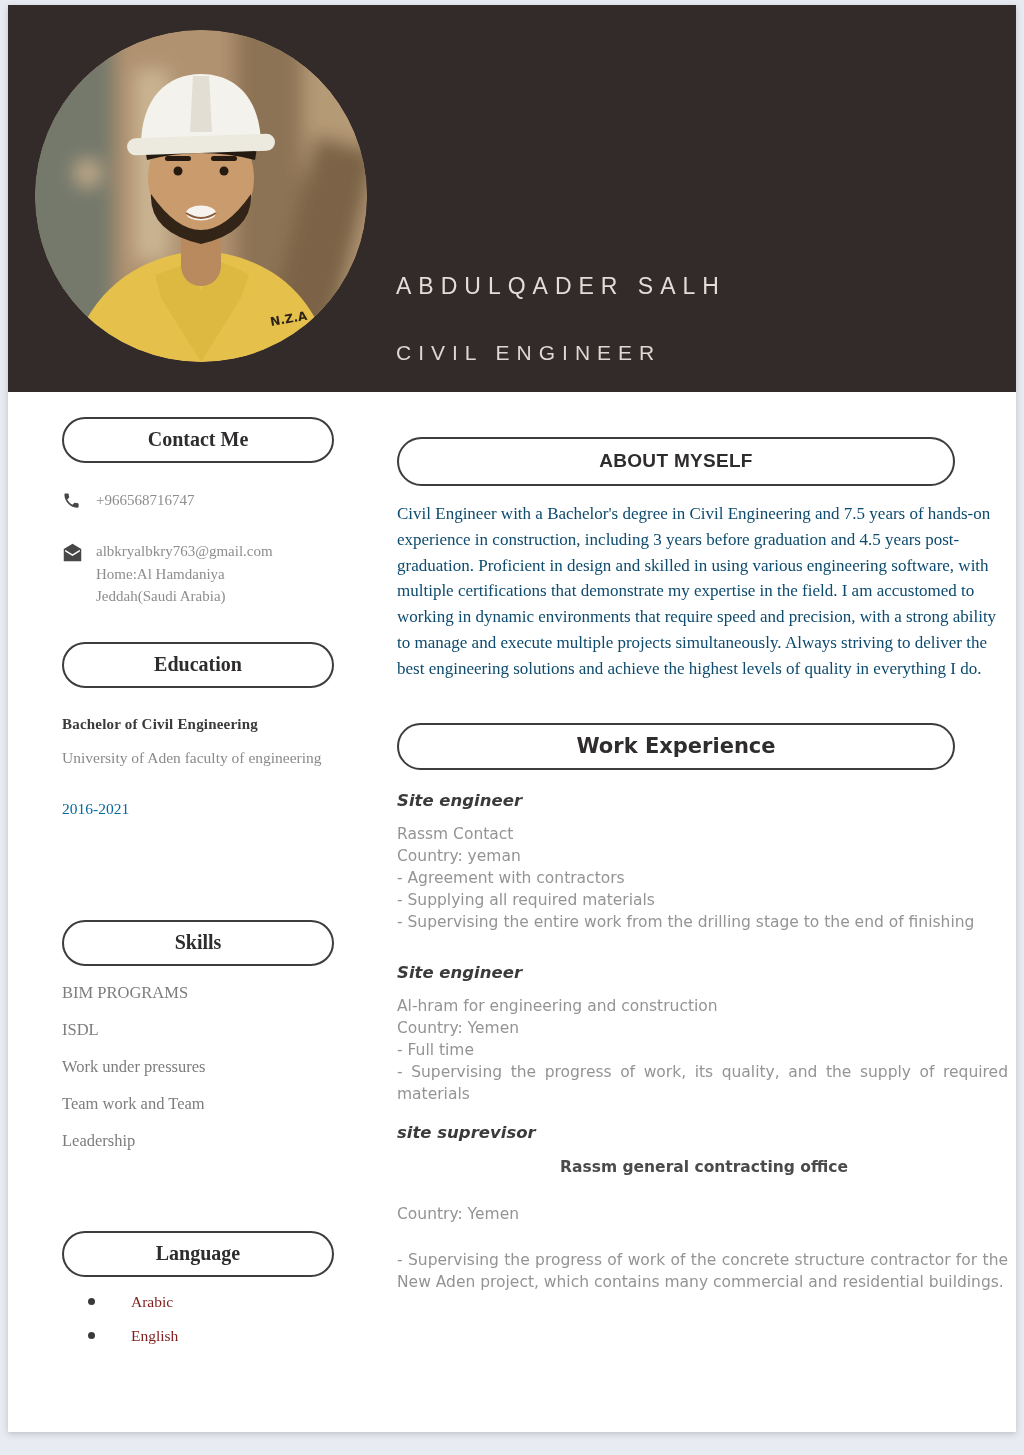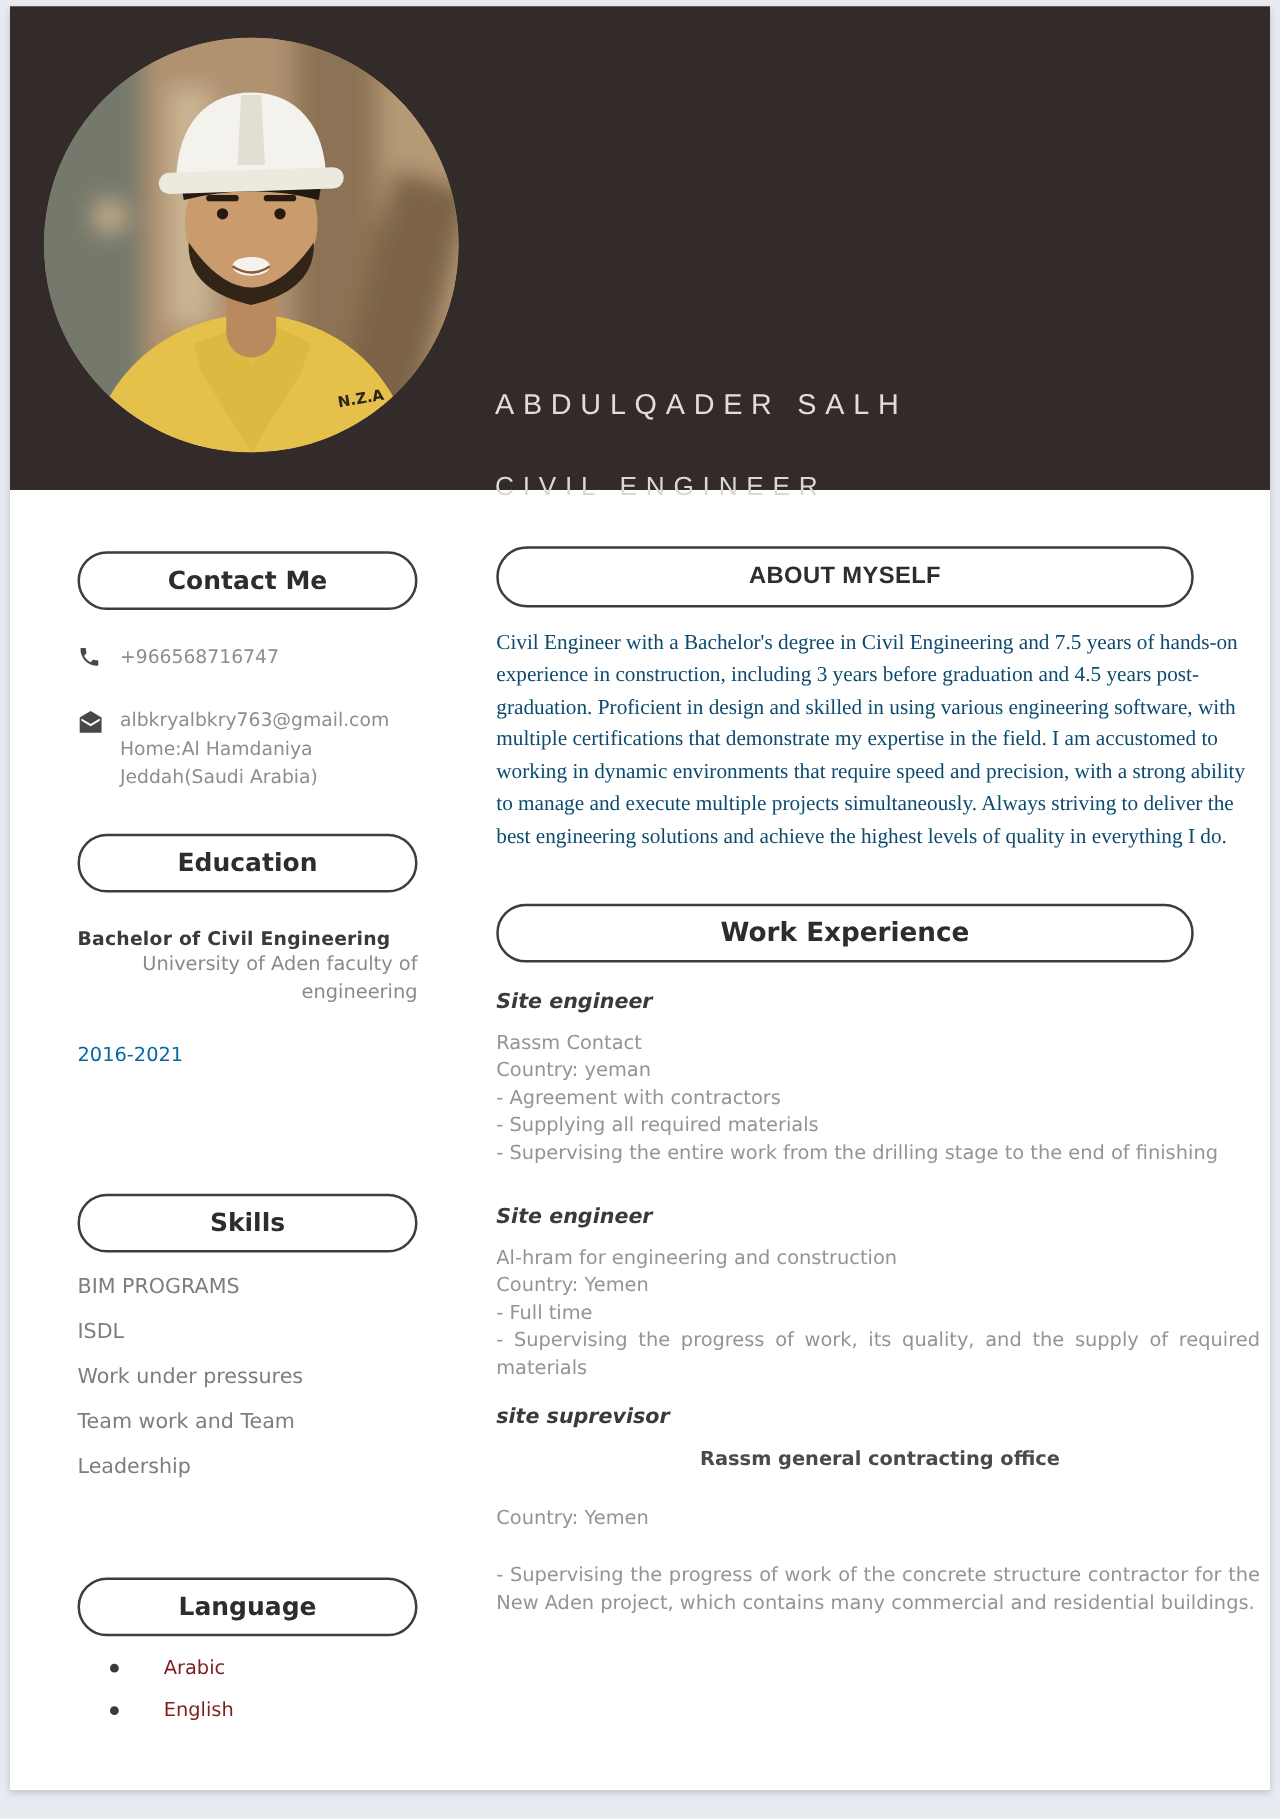--- a/index.html
+++ b/index.html
@@ -21,21 +21,21 @@
     position:absolute; left:0; top:0;
     width:100%; height:387px;
     background:#332b29;
   }
   .avatar {
     position:absolute; left:27px; top:25px;
     width:332px; height:332px;
     border-radius:50%; overflow:hidden;
   }
   .avatar svg { display:block; width:100%; height:100%; }
-  .header-text { position:absolute; left:388px; top:268px;margin-top:37px; }
+  .header-text { position:absolute; left:388px; top:268px; }
   .name {
     font-family:"Liberation Sans", sans-serif;
     font-size:23px; font-weight:500; letter-spacing:7px;
     color:#e2ddda; white-space:nowrap;
   }
   .role {
     font-family:"Liberation Sans", sans-serif;
     font-size:21px; font-weight:400; letter-spacing:7px;
     color:#ddd8d5; margin-top:41px; white-space:nowrap;
   }
@@ -46,30 +46,30 @@
     padding:9px 10px 10px;
     font-weight:bold; color:#2e2c2c;
   }
   .pill-side { font-size:20px; }
   .pill-main { font-size:21px; }
   .pill-about {
     font-family:"Liberation Sans", sans-serif;
     font-size:19px; letter-spacing:.3px; padding:11px 10px 12px;
   }
   
-  .sidebar { position:absolute; left:54px; top:436px; width:272px; }
+  .sidebar { position:absolute; left:54px; top:412px; width:272px;font-family:Liberation Serif, serif; }
   .contact-row { display:flex; align-items:flex-start; margin-top:26px; }
   .contact-row .cicon { flex:0 0 22px; margin-top:2px; }
   .contact-row .ctext {
     margin-left:12px; font-size:15px; color:#8d8d8d; line-height:1.5;
   }
   .email-block { line-height:1.5; }
   .edu-pill { margin-top:34px; }
   .edu-degree { margin-top:28px; font-size:15px; font-weight:bold; color:#3a3a3a; letter-spacing:.2px; }
-  .edu-school { font-size:15.5px; color:#8a8a8a; line-height:1.45;text-align:right; }
+  .edu-school { margin-top:14px; font-size:15.5px; color:#8a8a8a; line-height:1.45; }
   .edu-years  { margin-top:31px; font-size:15.5px; color:#0369a1; }
   .skills-pill { margin-top:102px; }
   .skill-item { margin-top:17px; font-size:16.5px; color:#7d7d7d; }
   .skill-item:first-of-type { margin-top:25px; }
   .lang-pill { margin-top:80px; }
   .lang-item { display:flex; align-items:center; margin-top:16px; margin-left:26px; }
   .lang-item:first-of-type { margin-top:26px; }
   .dot { width:7px; height:7px; border-radius:50%; background:#3a3a3a; margin-right:16px; }
   .lang-label { font-size:15.5px; color:#7f1d1d;margin-left:20px; }
   

